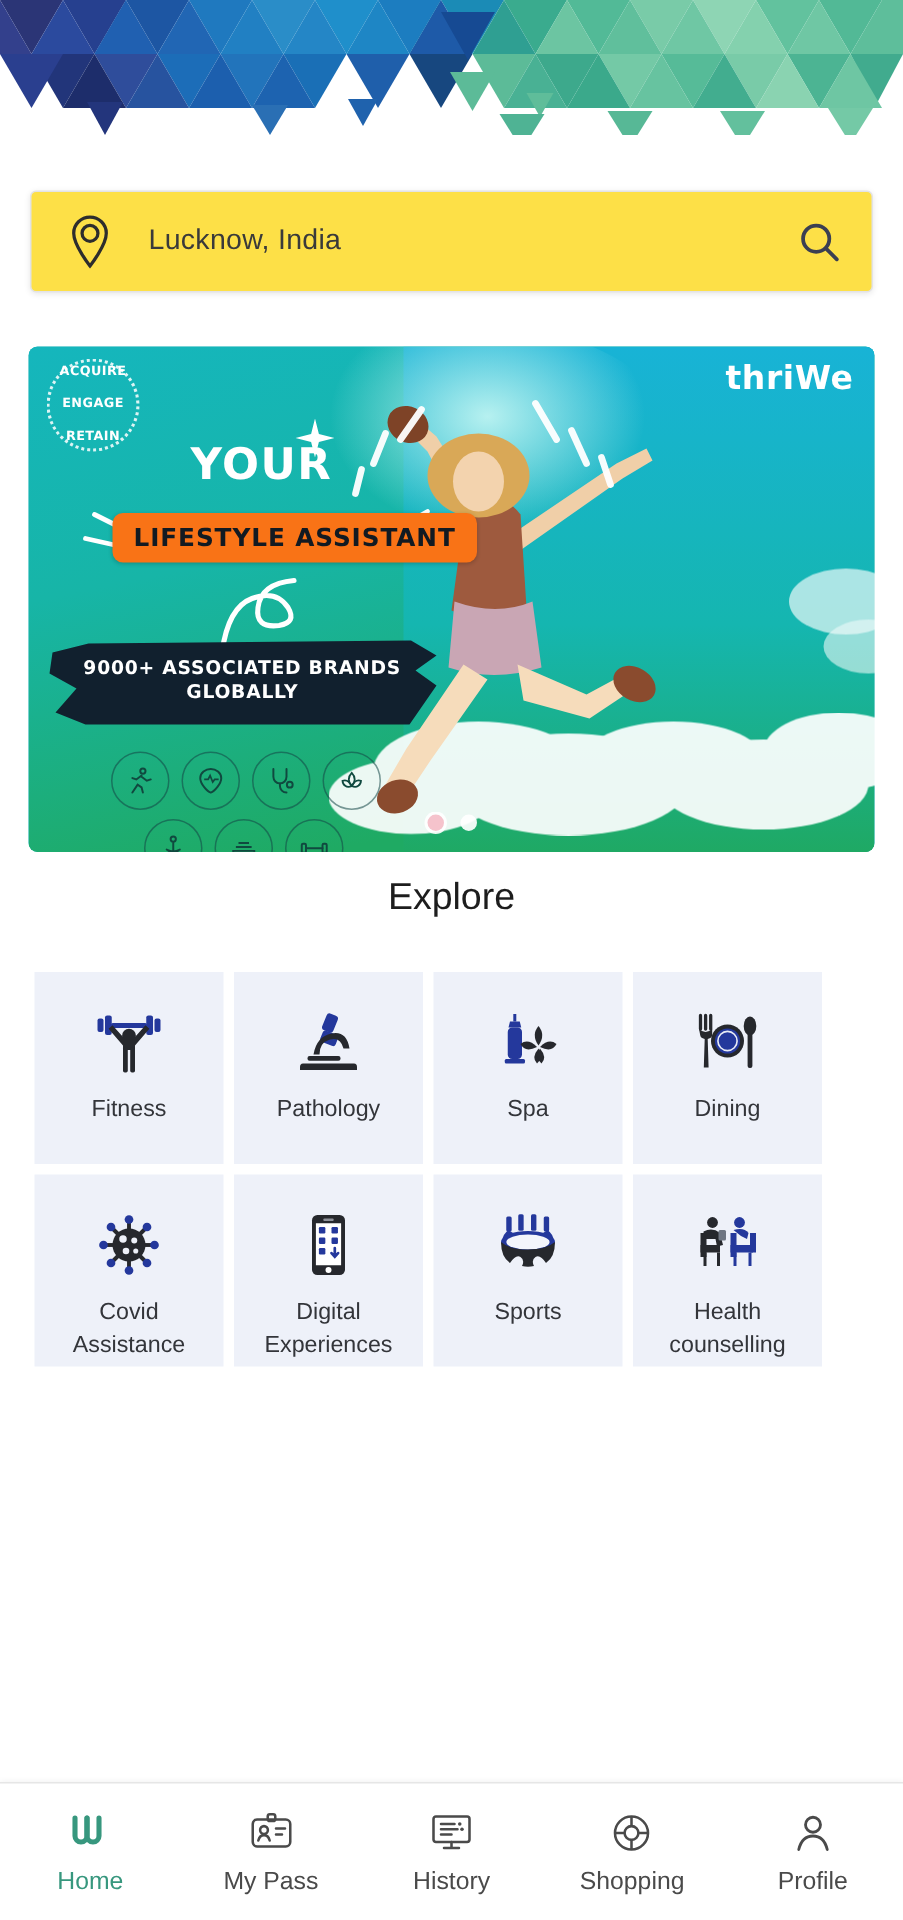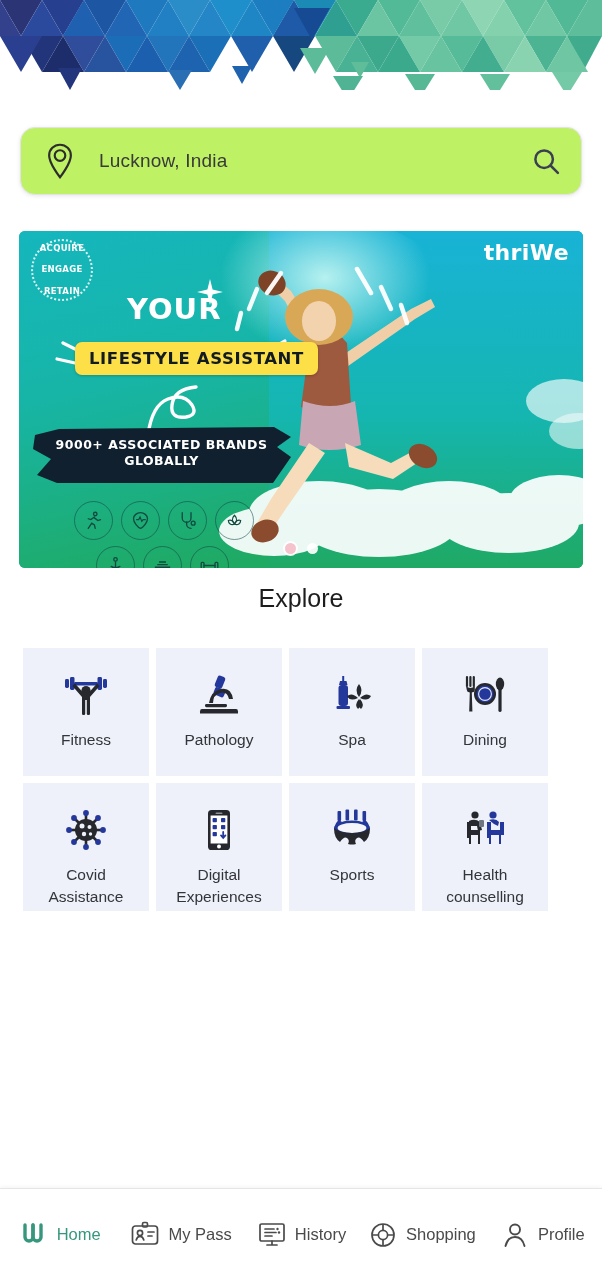--- a/index.html
+++ b/index.html
@@ -13,23 +13,23 @@
   }
 
   
   .header-art { position:absolute; top:0; left:0; width:602px; height:90px; overflow:hidden; }
   .header-art svg { display:block; width:602px; height:90px; }
 
   
   .search-wrap { position:absolute; top:127px; left:20px; width:562px; height:68px; }
   .search-bar {
     width:100%; height:100%;
-    background:#bef264;
+    background:#fde047;
     border:1px solid #e3e3e6;
-    border-radius:15px;
+    border-radius:4px;
     box-shadow:0 1px 4px rgba(0,0,0,.10);
     display:flex; align-items:center;
     padding:0 20px 0 22px;
   }
   .pin-icon { flex:0 0 auto; width:34px; height:38px; }
   .search-value {
     flex:1 1 auto;
     margin-left:22px;
     font-size:19px;
     color:#3a3a3a;
@@ -58,21 +58,21 @@
   }
   .badge span { font-size:8.5px; font-weight:bold; letter-spacing:.3px; }
   .your-word {
     position:absolute; left:108px; top:61px;
     font-size:29px; font-weight:bold; color:#ffffff;
     letter-spacing:1px; font-family:"DejaVu Sans", sans-serif;
   }
   .sparkle { position:absolute; left:178px; top:48px; width:26px; height:26px; }
   .lifestyle-pill {
     position:absolute; left:56px; top:111px;
-    background:#fde047; border-radius:7px;
+    background:#f97316; border-radius:7px;
     padding:7px 14px;
     font-size:16.5px; font-weight:bold; color:#121a22;
     letter-spacing:.6px; font-family:"DejaVu Sans", sans-serif;
     box-shadow:0 1px 3px rgba(0,0,0,.2);
   }
   .dashes { position:absolute; left:30px; top:96px; width:250px; height:50px; }
   .arrow-swirl { position:absolute; left:115px; top:152px; width:80px; height:68px; }
   .ribbon { position:absolute; left:10px; top:194px; width:265px; height:62px; }
   .ribbon-text {
     position:absolute; left:20px; top:206px; width:245px;
@@ -124,21 +124,21 @@
 
   
   .bottom-nav {
     position:absolute; left:0; bottom:0; width:602px; height:92px;
     background:#fff; border-top:1px solid #e6e6e6;
     display:flex; align-items:center;
     box-shadow:0 -1px 4px rgba(0,0,0,.05);
   }
   .nav-item {
     flex:1 1 0; height:100%;
-    display:flex; flex-direction:row;
+    display:flex; flex-direction:column;
     align-items:center; justify-content:center; gap:7px;
     cursor:pointer;
   }
   .nav-item .nav-ico { height:32px; display:flex; align-items:center; justify-content:center; }
   .nav-item .nav-lbl { font-size:16.5px; color:#4a4a4a; }
   .nav-item.active .nav-lbl { color:#37977e; }
 </style>
 </head>
 <body>
 

